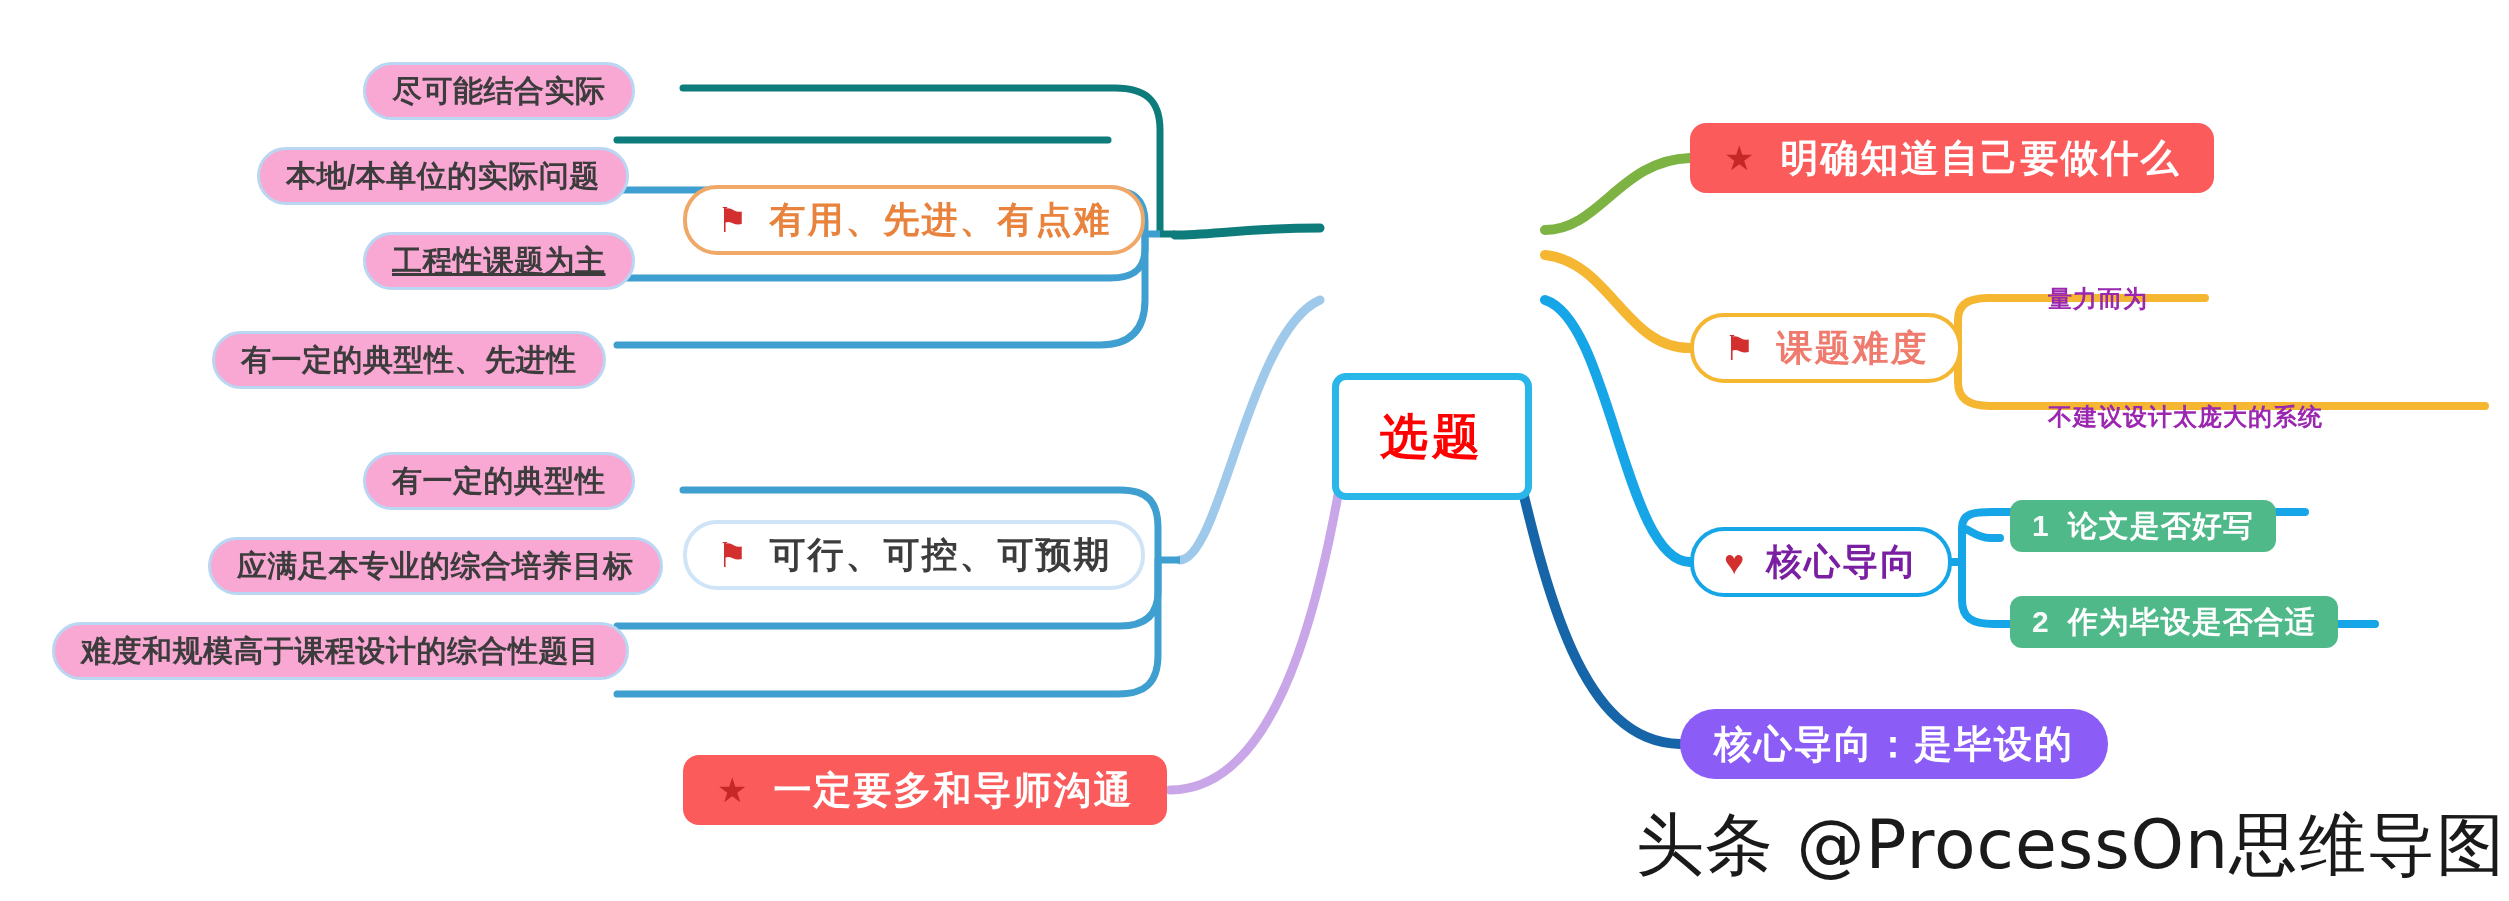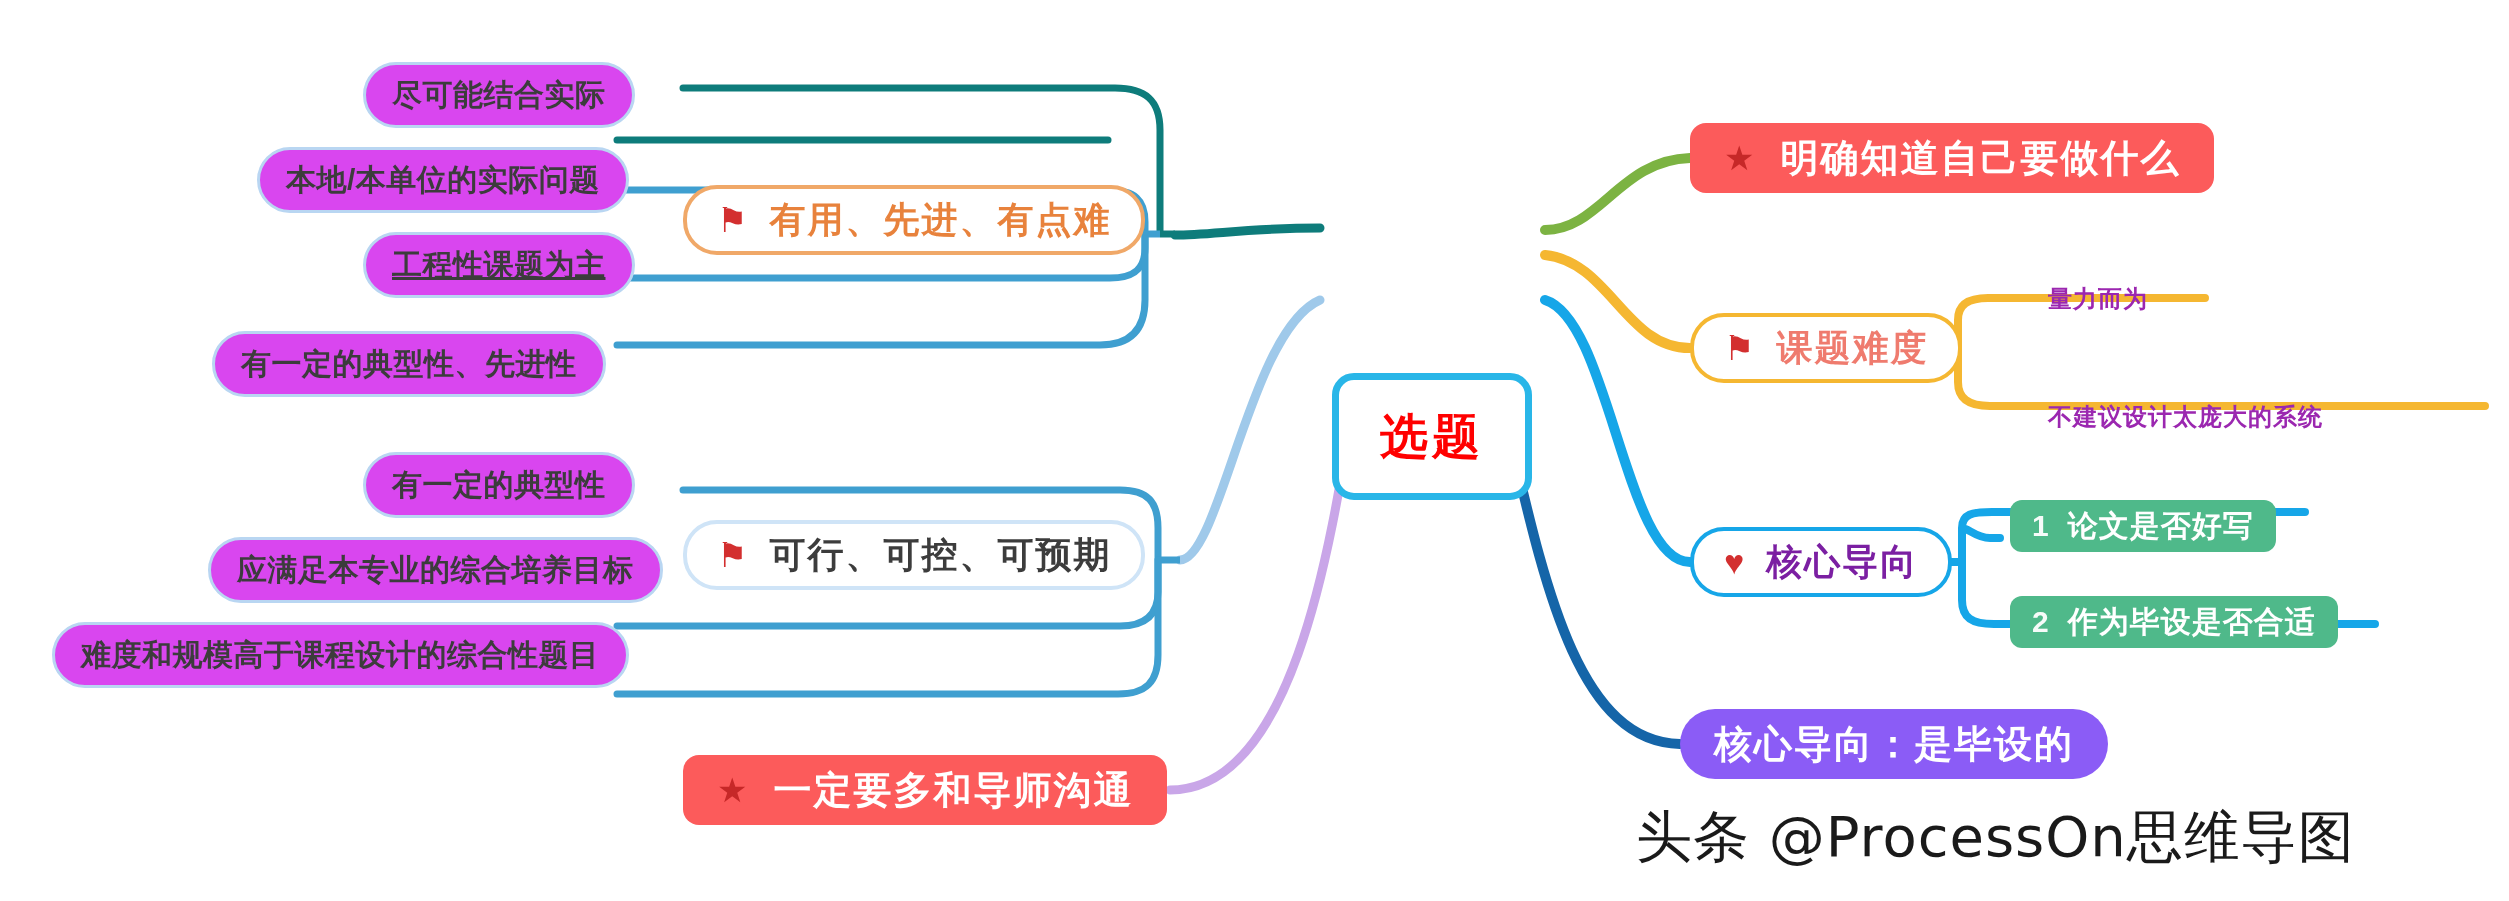--- a/index.html
+++ b/index.html
@@ -28,26 +28,26 @@
     display: flex;
     align-items: center;
     justify-content: center;
     white-space: nowrap;
   }
 
   
   .leaf {
     border: 3px solid #b9d6f2;
     border-radius: 34px;
-    background: #d946ef;
+    background: #f9a8d4;
     color: #3c3c3c;
     font-size: 30px;
     font-weight: bold;
     padding: 0 26px;
-    height: 66px;
+    height: 58px;
     letter-spacing: 0.5px;
   }
 
   
   .branch {
     border: 4px solid;
     border-radius: 34px;
     background: #ffffff;
     height: 70px;
     padding: 0 30px;
@@ -94,32 +94,32 @@
     color: #9b27b0;
     background: transparent;
     height: 48px;
     padding: 0 8px;
     letter-spacing: 1px;
   }
 
   
   #root {
     border: 7px solid #29b6e8;
-    border-radius: 22px;
+    border-radius: 14px;
     background: #ffffff;
     color: #ff0000;
     font-size: 48px;
     font-weight: bold;
     letter-spacing: 4px;
   }
 
   
   #watermark {
     position: absolute;
-    font-size: 56px;
+    font-size: 68px;
     color: #1a1a1a;
     font-weight: normal;
     letter-spacing: 1px;
     white-space: nowrap;
     font-family: "DejaVu Sans", "Liberation Sans", sans-serif;
   }
 </style>
 </head>
 <body>
 

